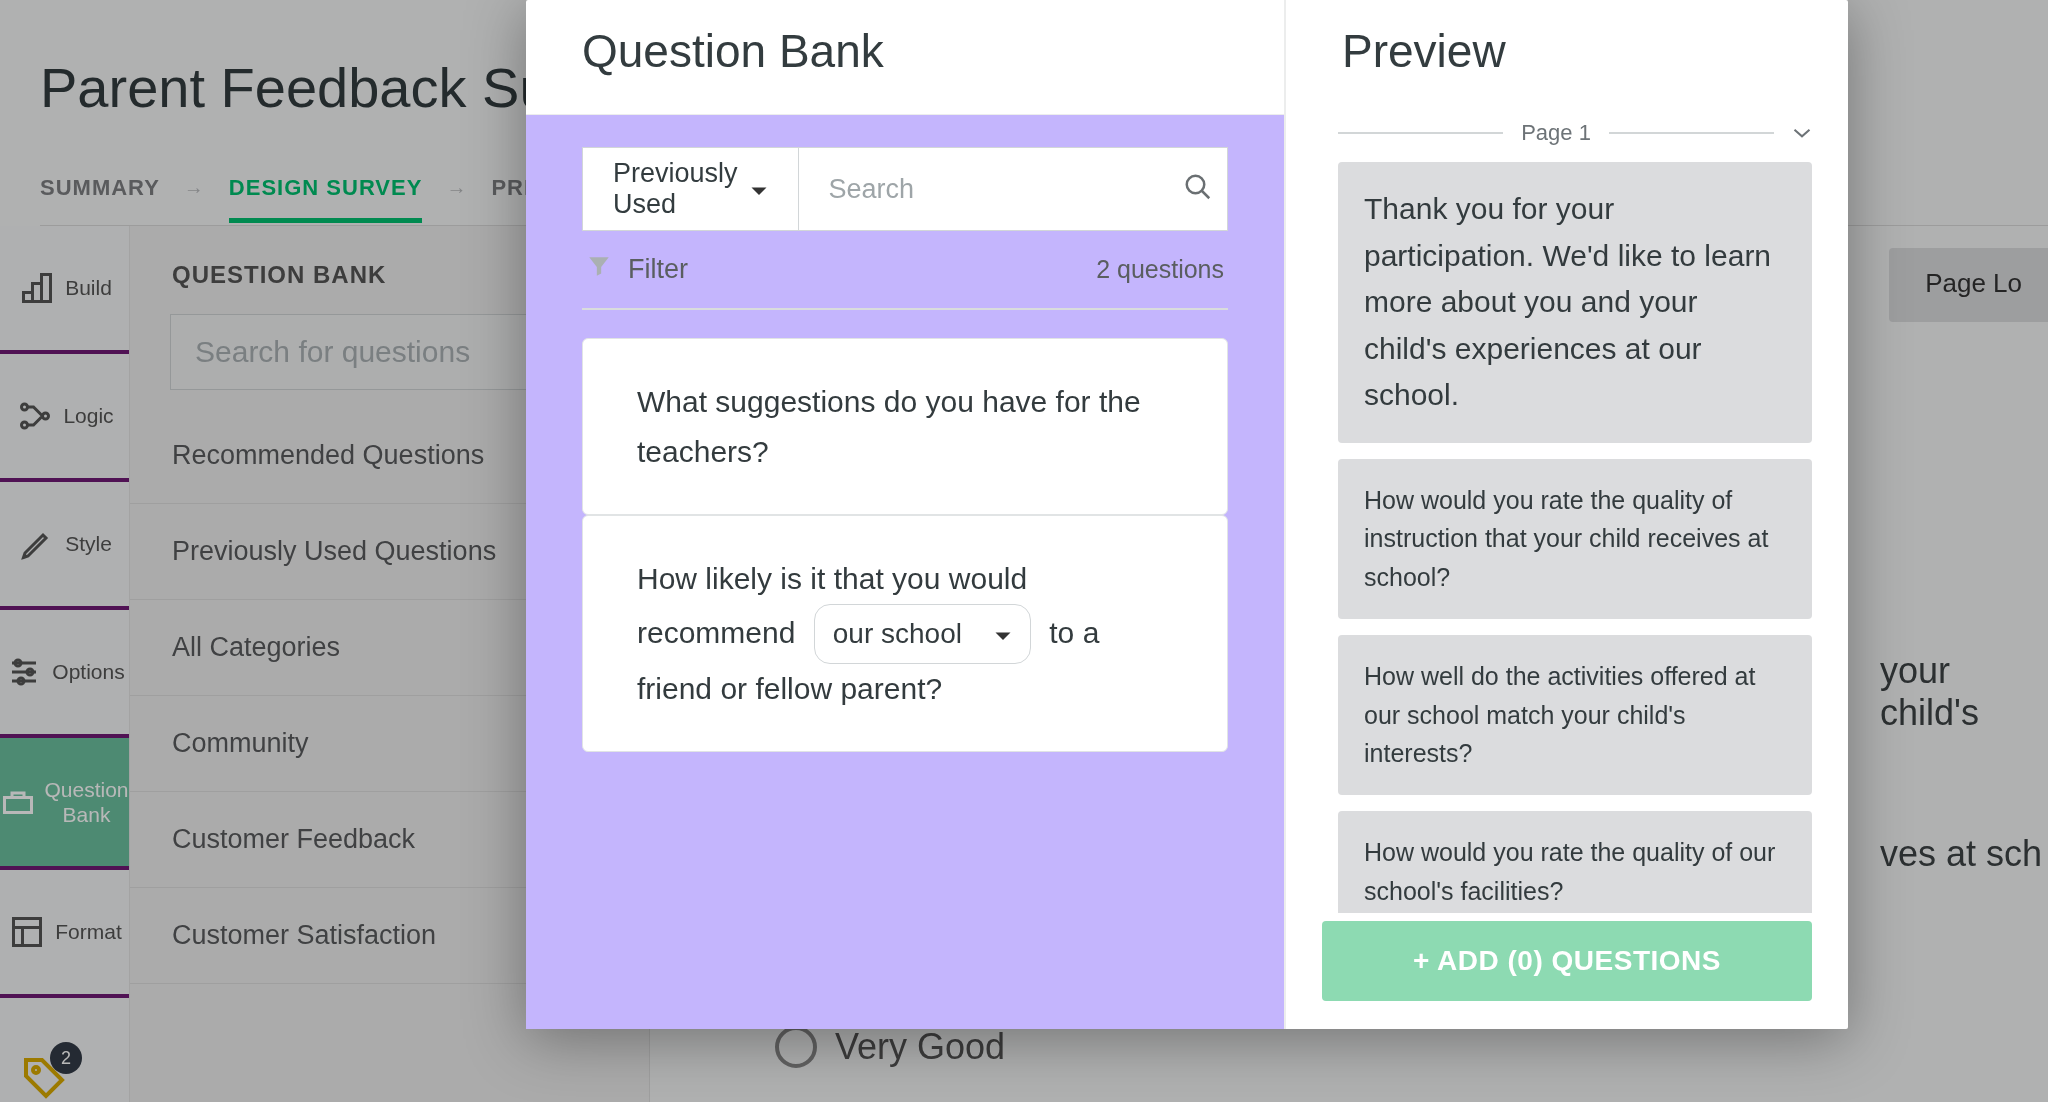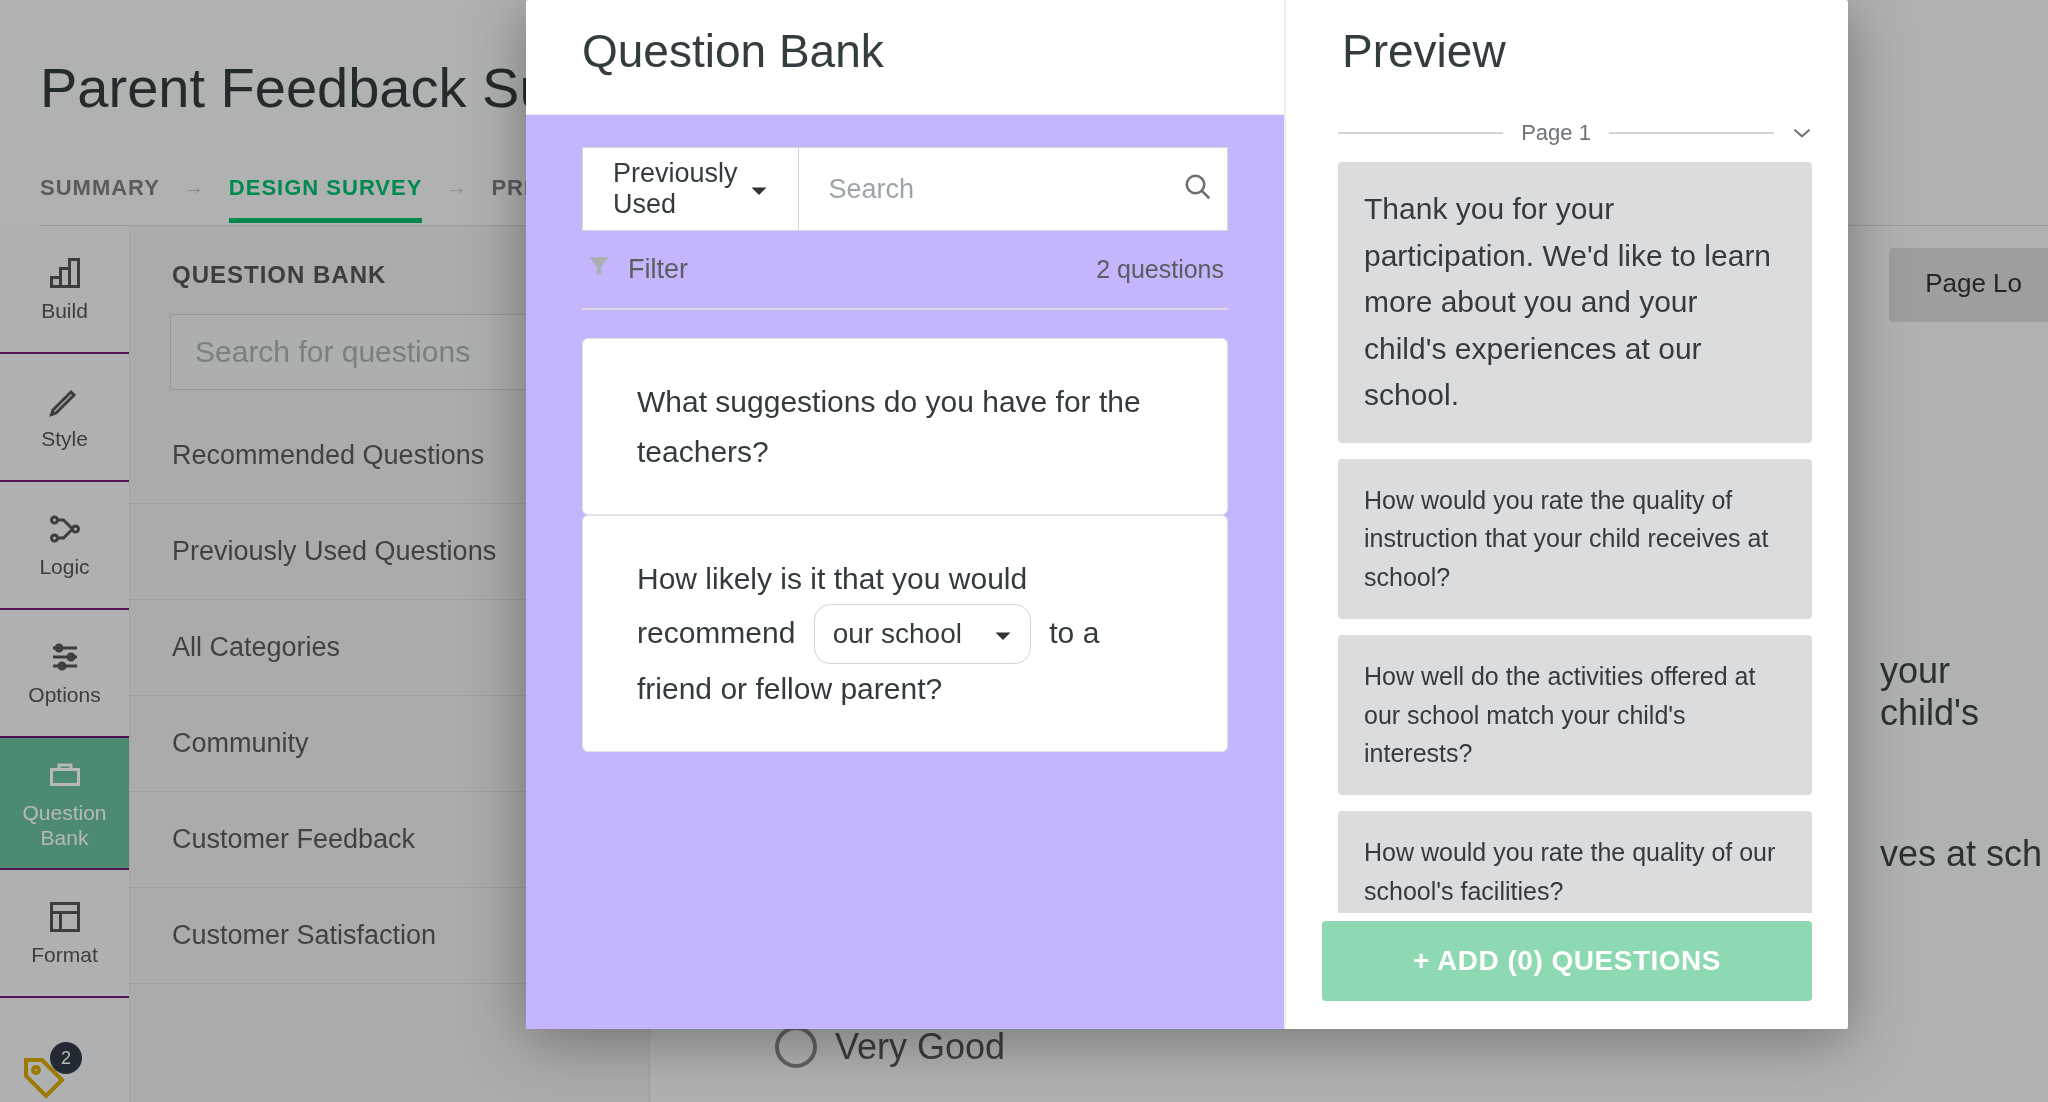--- a/index.html
+++ b/index.html
@@ -58,25 +58,25 @@
 
 .rail {
   position: absolute;
   left: 0; top: 226px; bottom: 0;
   width: 130px;
   background: #f3f4f5;
   border-right: 1px solid #e2e2e2;
 }
 .rail-item {
   height: 128px;
-  display:flex; flex-direction:column; align-items:center; justify-content:center;
+  display:flex; flex-direction:row; align-items:center; justify-content:center;
   gap:8px;
   color:#555;
   font-size:21px;
-  border-bottom:2px solid #701a75;
+  border-bottom:4px solid #701a75;
 }
 .rail-item.active { background:#6BBF9E; color:#fff; height:132px;}
 .rail-icon { width:40px; height:36px; display:flex; align-items:center; justify-content:center;}
 .rail-icon svg{ width:36px; height:36px; stroke:#555; fill:none; stroke-width:2;}
 .rail-item.active svg{ stroke:#fff; }
 
 
 .bg-sidebar {
   position:absolute;
   left:130px; top:226px; bottom:0; width:520px;
@@ -276,35 +276,35 @@
       <span class="rail-icon">
           <svg viewBox="0 0 24 24">
             <path d="M3 15h6v6H3zM9 9h6v12H9zM15 3h6v18h-6z"></path>
           </svg>
         </span>
       <span>Build</span>
     </div>
     <div class="rail-item">
       <span class="rail-icon">
           <svg viewBox="0 0 24 24">
-            <path d="M3 21l3-1 12-12-2-2L4 18z"></path>
-          </svg>
-        </span>
-      <span>Style</span>
-    </div>
-    <div class="rail-item">
-      <span class="rail-icon">
-          <svg viewBox="0 0 24 24">
             <circle cx="5" cy="6" r="2"></circle>
             <circle cx="5" cy="18" r="2"></circle>
             <circle cx="19" cy="12" r="2"></circle>
             <path d="M7 6h4l6 6M7 18h4l6-6"></path>
           </svg>
         </span>
       <span>Logic</span>
+    </div>
+    <div class="rail-item">
+      <span class="rail-icon">
+          <svg viewBox="0 0 24 24">
+            <path d="M3 21l3-1 12-12-2-2L4 18z"></path>
+          </svg>
+        </span>
+      <span>Style</span>
     </div>
     <div class="rail-item">
       <span class="rail-icon">
           <svg viewBox="0 0 24 24">
             <path d="M4 6h16M4 12h16M4 18h16"></path>
             <circle cx="8" cy="6" r="2"></circle>
             <circle cx="16" cy="12" r="2"></circle>
             <circle cx="10" cy="18" r="2"></circle>
           </svg>
         </span>

